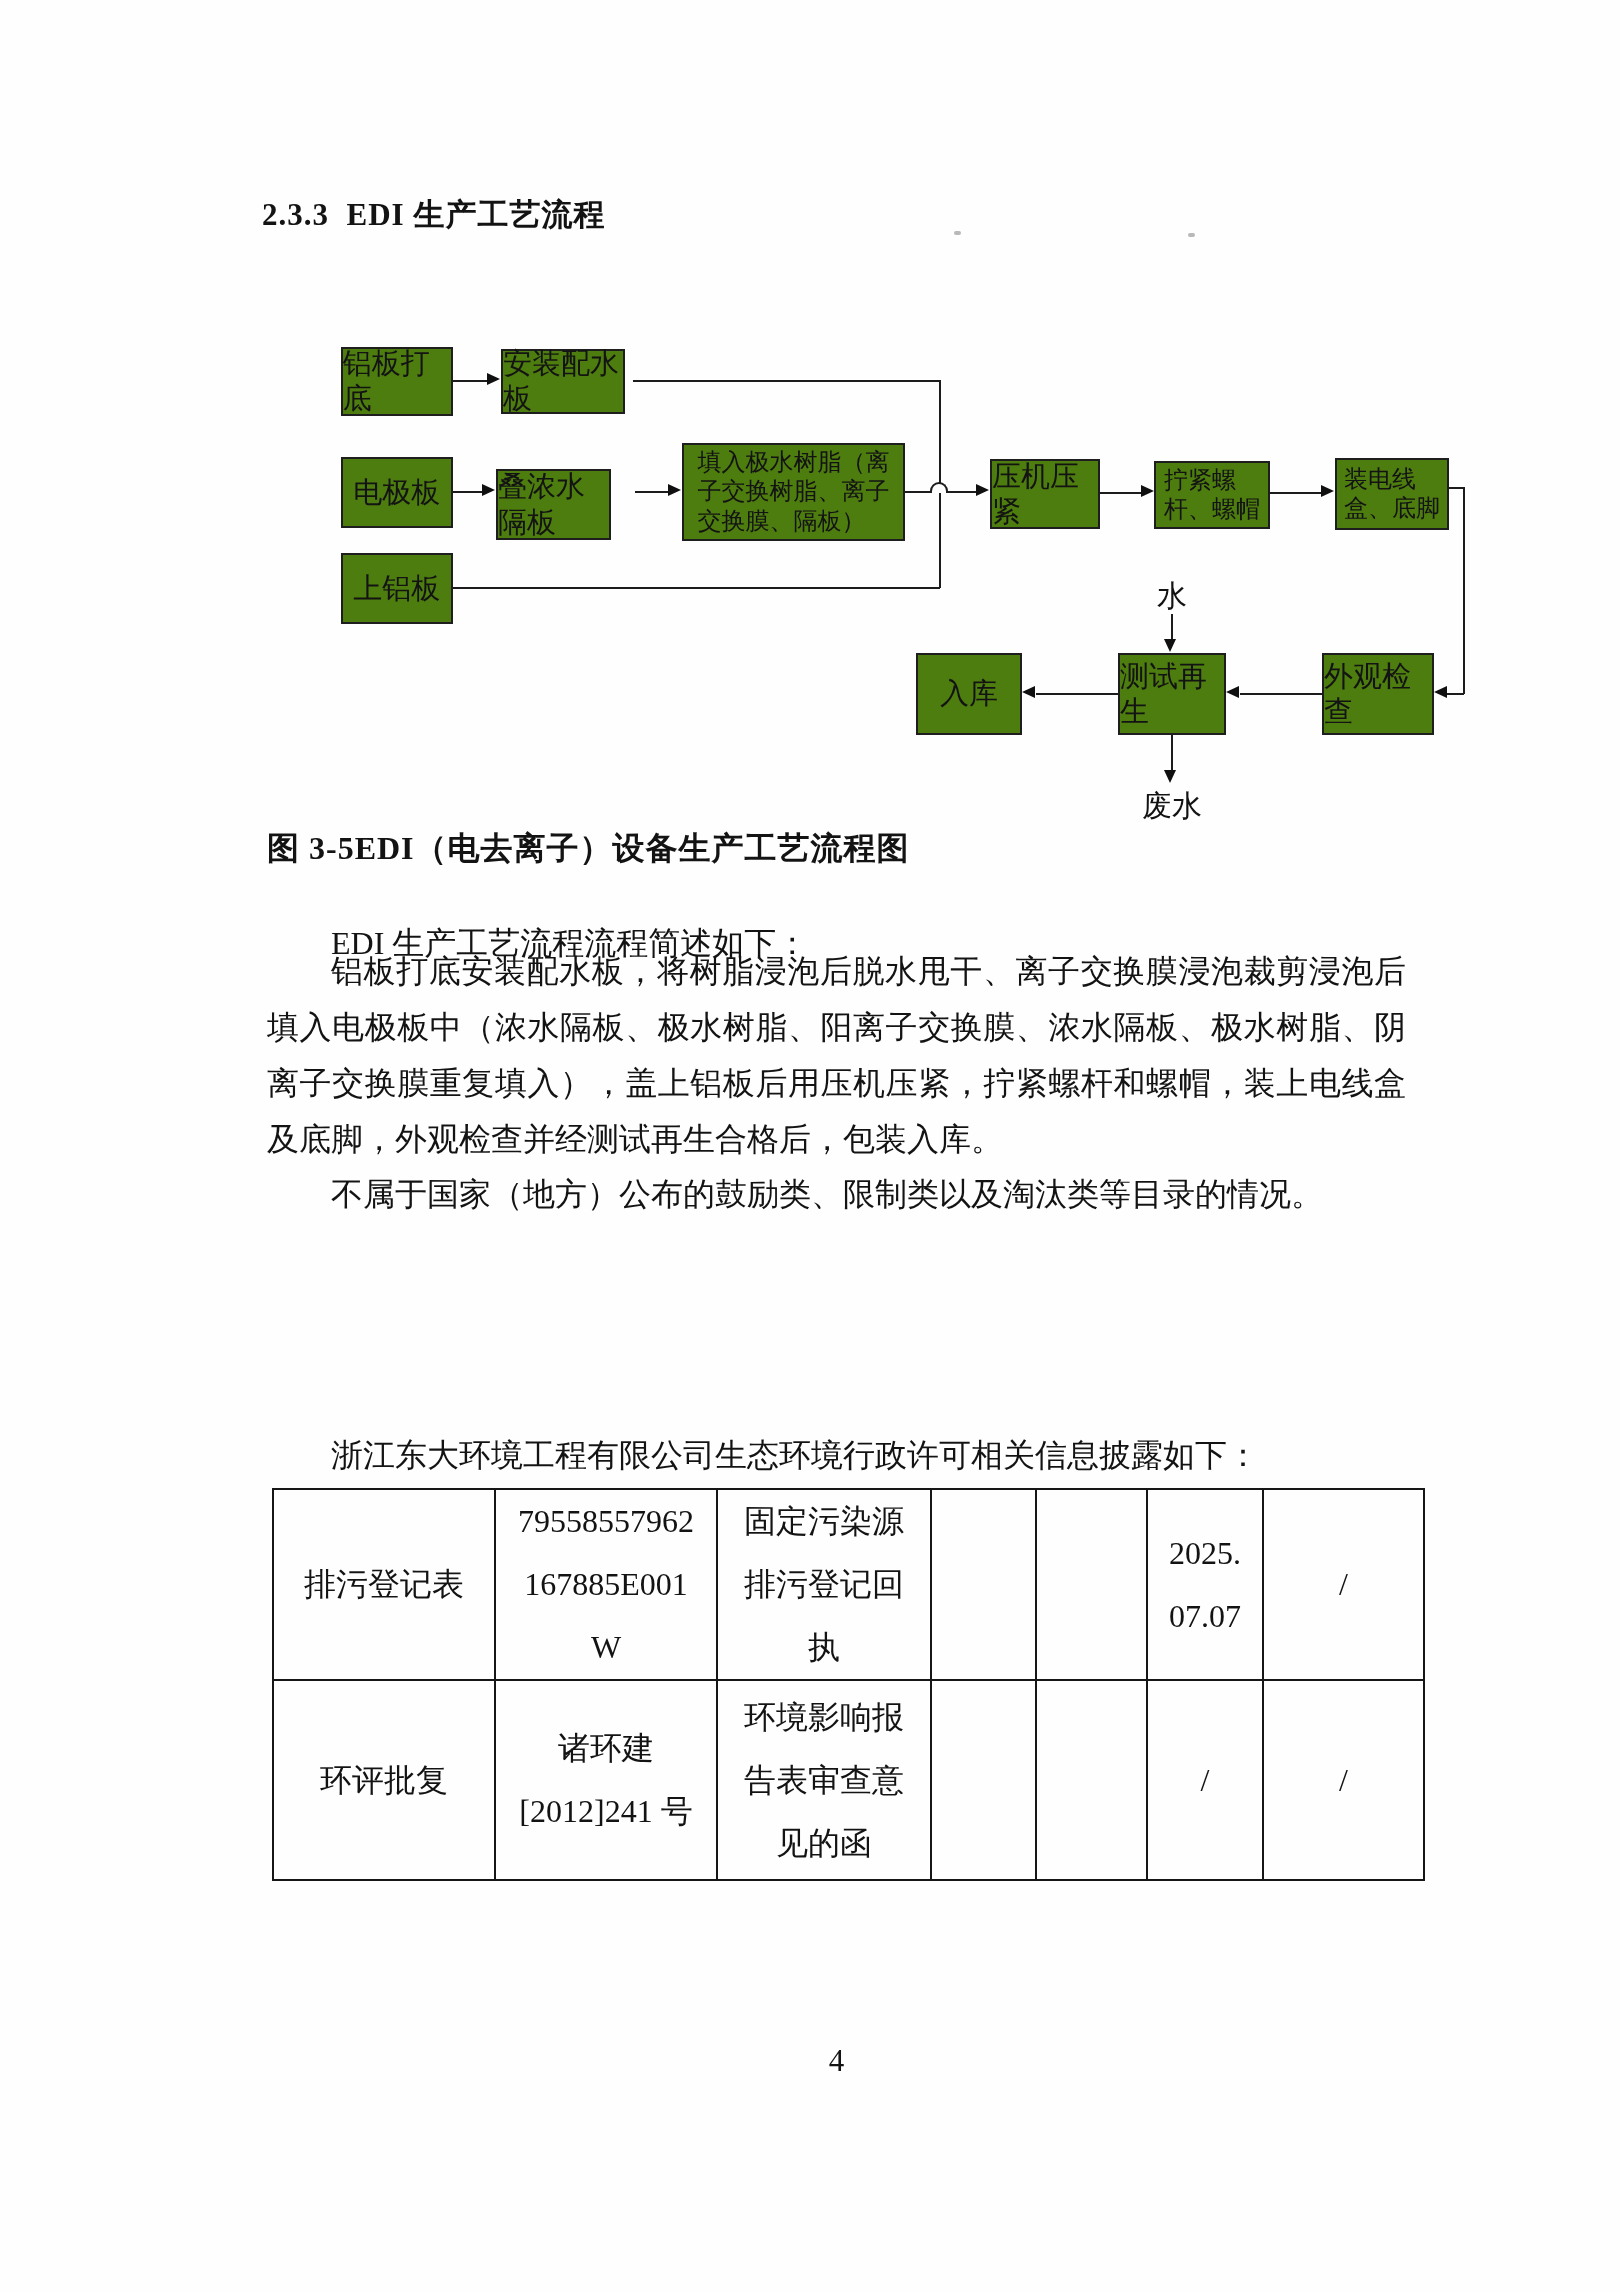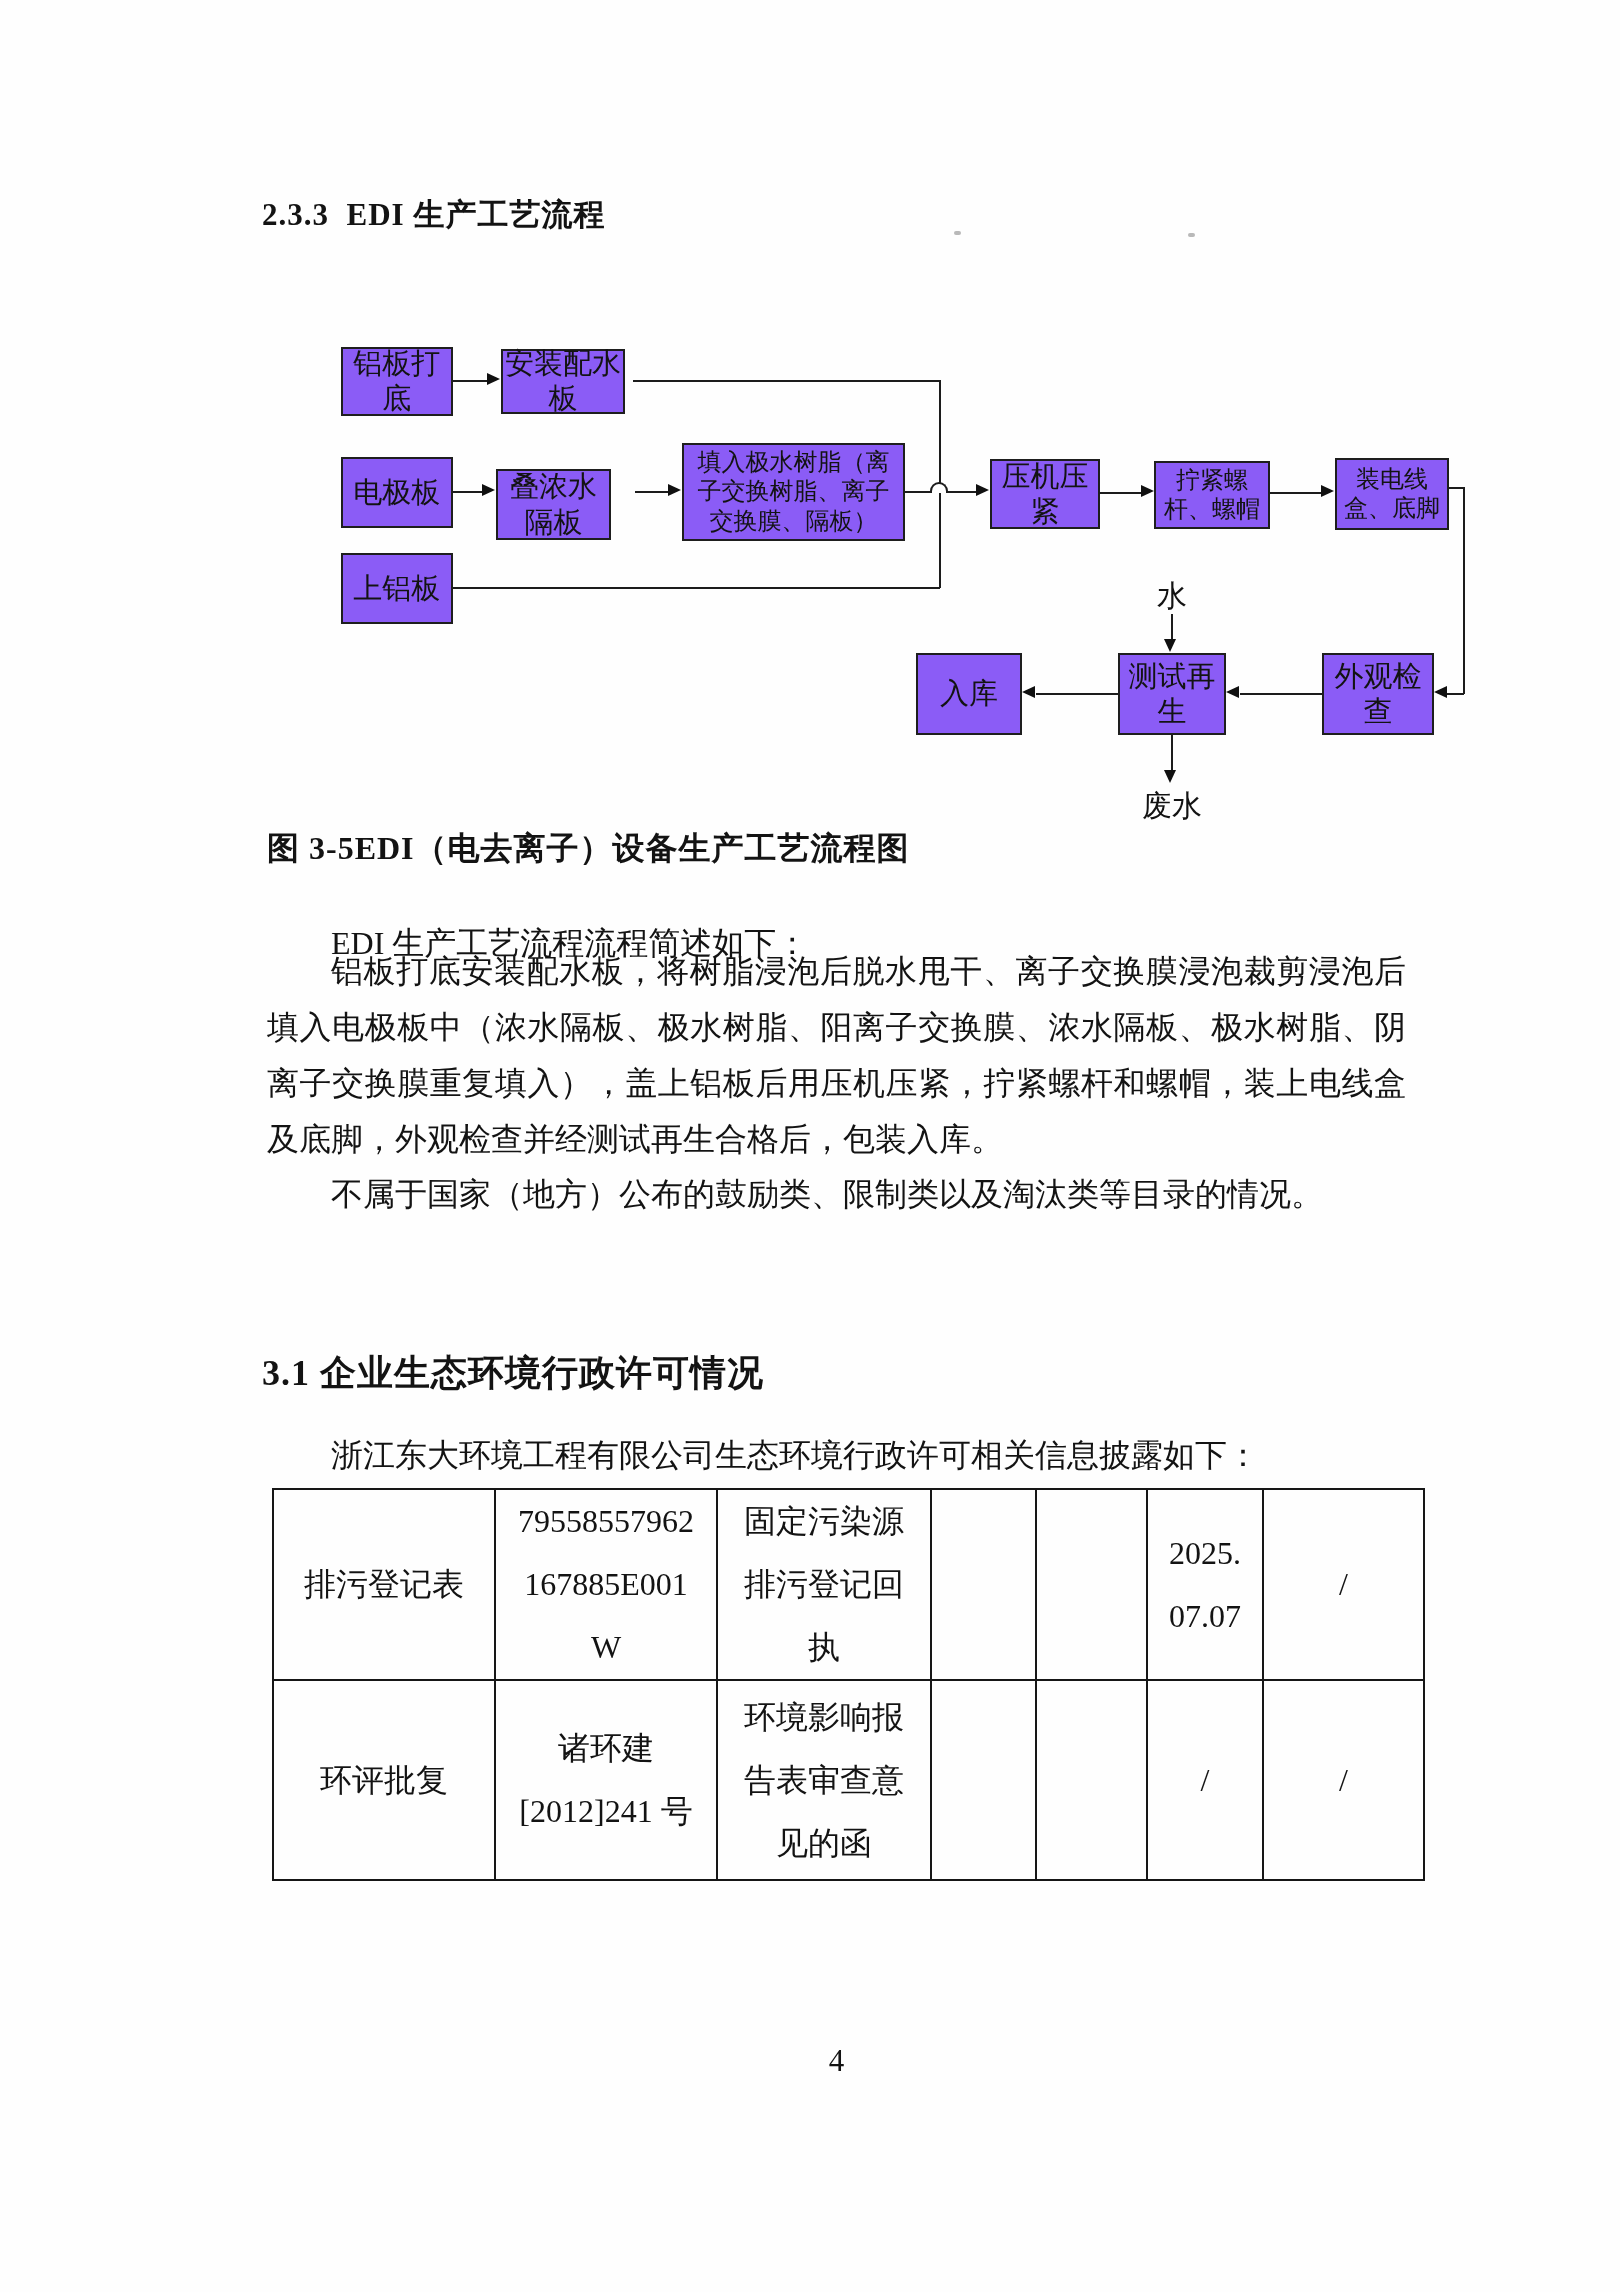--- a/index.html
+++ b/index.html
@@ -18,23 +18,23 @@
   .caption{font-size:32px;font-weight:bold;text-align:left;letter-spacing:1px;}
   .para{font-size:32px;line-height:56px;text-align:justify;}
   .indent{text-indent:2em;}
   .h-main{font-size:41px;font-weight:bold;font-family:"Liberation Sans",sans-serif;letter-spacing:2.9px;}
   .h-sub{font-size:36px;font-weight:bold;letter-spacing:1px;}
   .pagenum{font-size:31px;text-align:center;}
   .speck{background:#b9b9b9;border-radius:2px;}
   
   .fc{position:absolute;}
   .fc-box{
-    position:absolute;border:2.4px solid #1e1e1e;background:#8b5cf6;
+    position:absolute;border:2.4px solid #1e1e1e;background:#4d7c0f;
     display:flex;align-items:center;justify-content:center;
-    text-align:center;font-size:29px;line-height:1.22;
+    font-size:29px;line-height:1.22;
     white-space:pre-line;box-sizing:border-box;
   }
   .fc-box.small{font-size:24px;}
   .fc-label{position:absolute;font-size:30px;text-align:center;}
   .hl{position:absolute;height:0;border-top:2.4px solid #1c1c1c;}
   .vl{position:absolute;width:0;border-left:2.4px solid #1c1c1c;}
   .hop{position:absolute;border:2.4px solid #1c1c1c;border-bottom:none;
        border-radius:9.8px 9.8px 0 0;background:#fff;box-sizing:border-box;}
   .ar{position:absolute;width:0;height:0;}
   .ar.r{border-top:6.9px solid transparent;border-bottom:6.9px solid transparent;border-left:13.7px solid #101010;}
@@ -125,21 +125,20 @@
 
   <div class="abs caption" style="left:267px;top:827px;width:1139px;">图 3-5EDI（电去离子）设备生产工艺流程图</div>
 
   <div class="abs para indent" style="left:267px;top:915px;width:1139px;">EDI 生产工艺流程流程简述如下：</div>
 
   <div class="abs para indent" style="left:267px;top:943px;width:1139px;">铝板打底安装配水板，将树脂浸泡后脱水甩干、离子交换膜浸泡裁剪浸泡后填入电极板中（浓水隔板、极水树脂、阳离子交换膜、浓水隔板、极水树脂、阴离子交换膜重复填入），盖上铝板后用压机压紧，拧紧螺杆和螺帽，装上电线盒及底脚，外观检查并经测试再生合格后，包装入库。</div>
 
   <div class="abs para indent" style="left:267px;top:1166px;width:1139px;">不属于国家（地方）公布的鼓励类、限制类以及淘汰类等目录的情况。</div>
 
 
-  <div class="abs h-sub" style="left:262px;top:1349px;">3.1 企业生态环境行政许可情况</div>
 
   <div class="abs para indent" style="left:267px;top:1427px;width:1139px;">浙江东大环境工程有限公司生态环境行政许可相关信息披露如下：</div>
 
   <table class="permit abs" style="left:272px;top:1488px;">
     <colgroup>
       <col style="width:222px">
         <col style="width:222px">
         <col style="width:214px">
       <col style="width:105px">
         <col style="width:111px">

